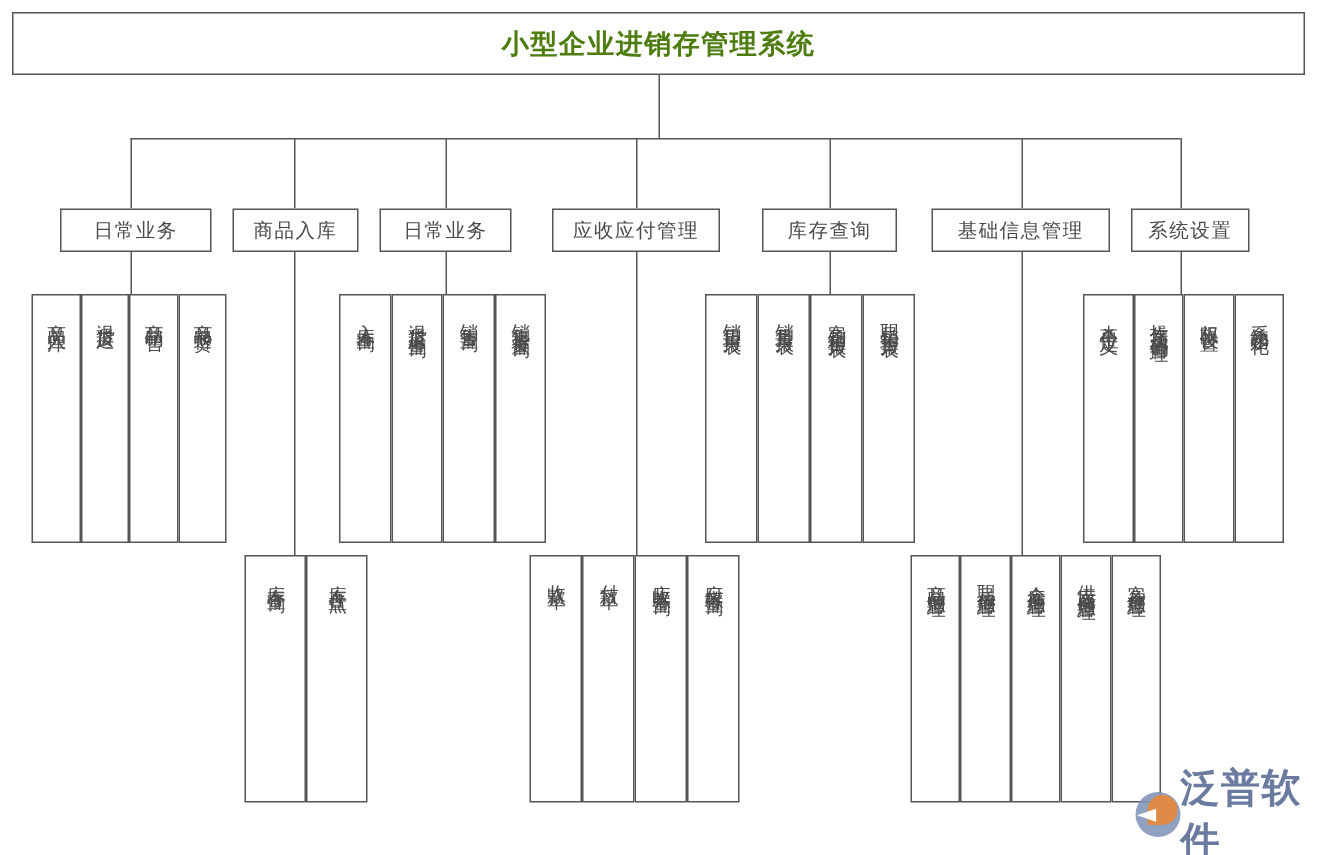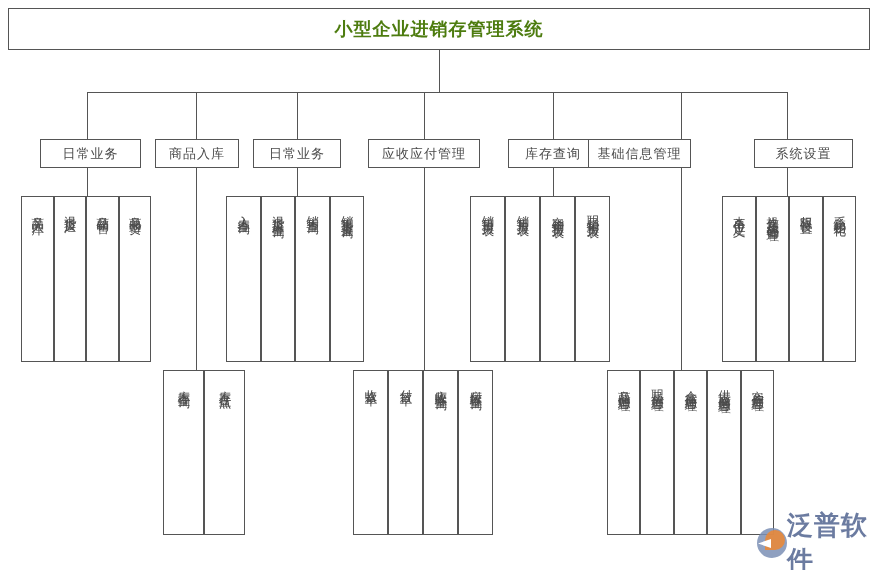--- a/index.html
+++ b/index.html
@@ -226,39 +226,39 @@
       </div>
       <div class="box leaf-box" style="left: 505px; top: 196px; width: 35px; height: 166px;">
         <span class="leaf-text">销售月报表</span>
       </div>
       <div class="box leaf-box" style="left: 540px; top: 196px; width: 35px; height: 166px;">
         <span class="leaf-text">客户销售报表</span>
       </div>
       <div class="box leaf-box" style="left: 575px; top: 196px; width: 35px; height: 166px;">
         <span class="leaf-text">职员销售报表</span>
       </div>
-      <div class="box cat-box" style="left: 588px; top: 139px; width: 103px; height: 29px;">
+      <div class="box cat-box" style="left: 621px; top: 139px; width: 119px; height: 29px;">
         <span class="cat-text">基础信息管理</span>
       </div>
       <div class="box leaf-box" style="left: 607px; top: 370px; width: 33.4px; height: 165px;">
         <span class="leaf-text">商品信息管理</span>
       </div>
       <div class="box leaf-box" style="left: 640.4px; top: 370px; width: 33.4px; height: 165px;">
         <span class="leaf-text">职员信息管理</span>
       </div>
       <div class="box leaf-box" style="left: 673.8px; top: 370px; width: 33.4px; height: 165px;">
         <span class="leaf-text">仓库信息管理</span>
       </div>
       <div class="box leaf-box" style="left: 707.2px; top: 370px; width: 33.4px; height: 165px;">
         <span class="leaf-text">供应商信息管理</span>
       </div>
       <div class="box leaf-box" style="left: 740.6px; top: 370px; width: 33.4px; height: 165px;">
         <span class="leaf-text">客户信息管理</span>
       </div>
-      <div class="box cat-box" style="left: 754px; top: 139px; width: 99px; height: 29px;">
+      <div class="box cat-box" style="left: 754px; top: 139px; width: 79px; height: 29px;">
         <span class="cat-text">系统设置</span>
       </div>
       <div class="box leaf-box" style="left: 722px; top: 196px; width: 33.5px; height: 166px;">
         <span class="leaf-text">本单位定义</span>
       </div>
       <div class="box leaf-box" style="left: 755.5px; top: 196px; width: 33.5px; height: 166px;">
         <span class="leaf-text">操作员及密码管理</span>
       </div>
       <div class="box leaf-box" style="left: 789px; top: 196px; width: 33.5px; height: 166px;">
         <span class="leaf-text">权限设置</span>

